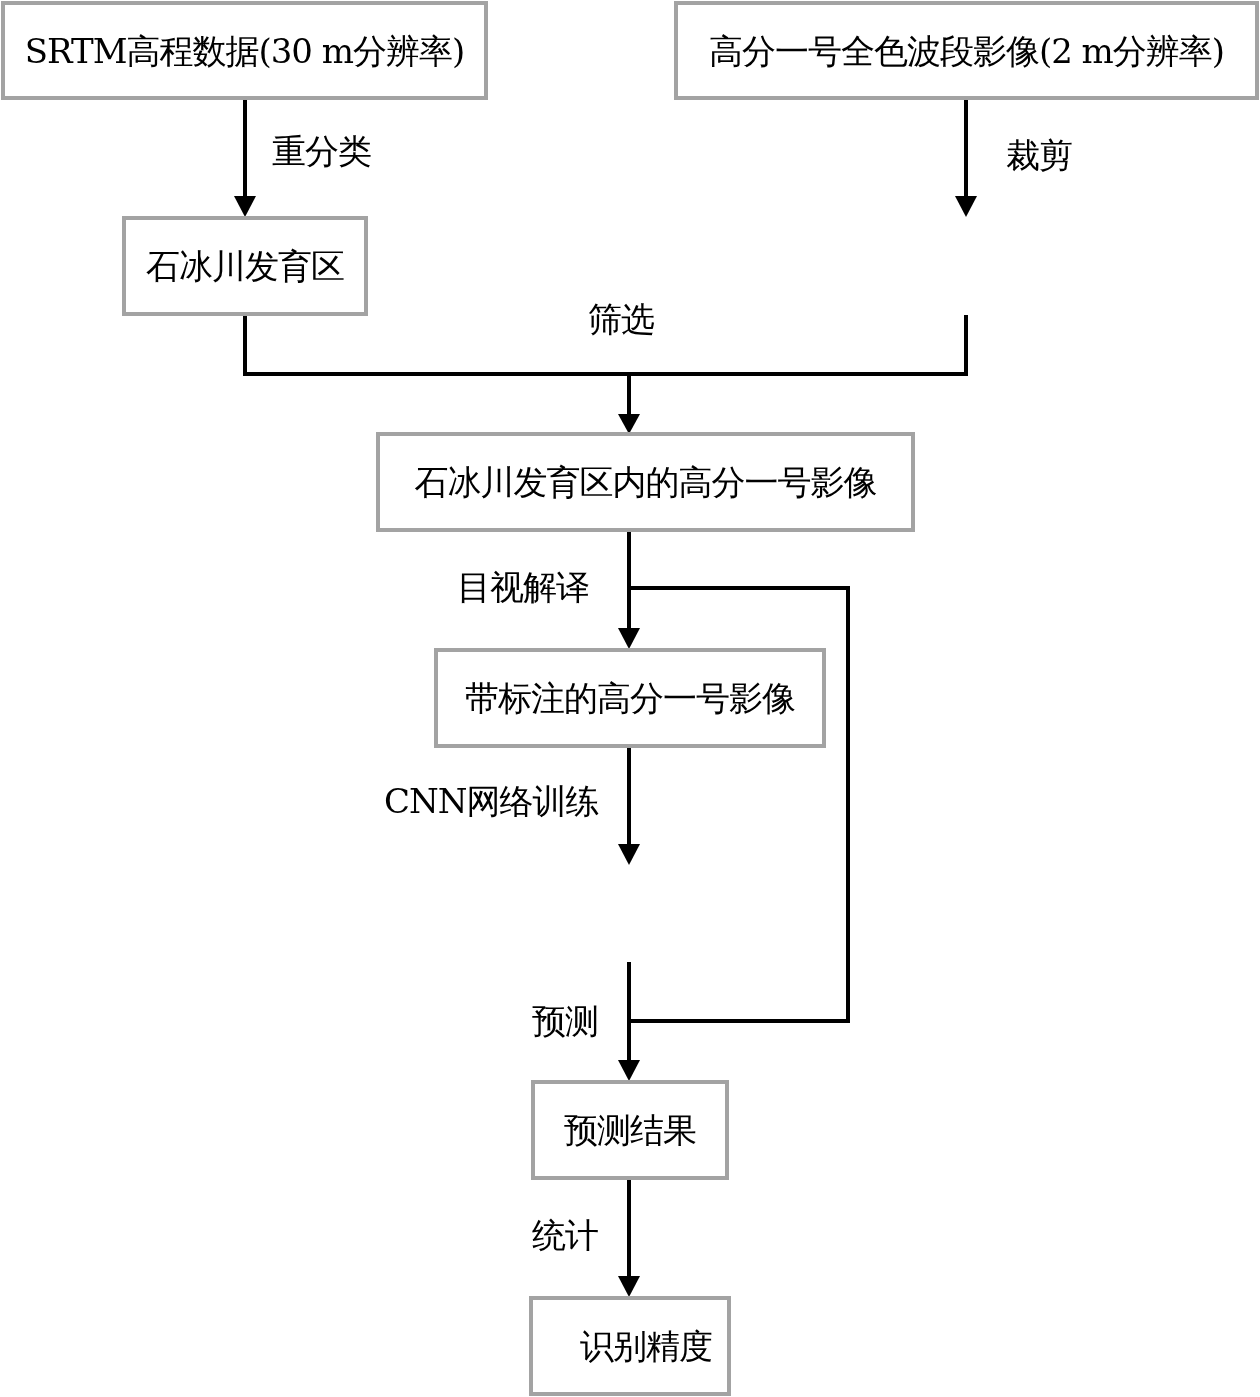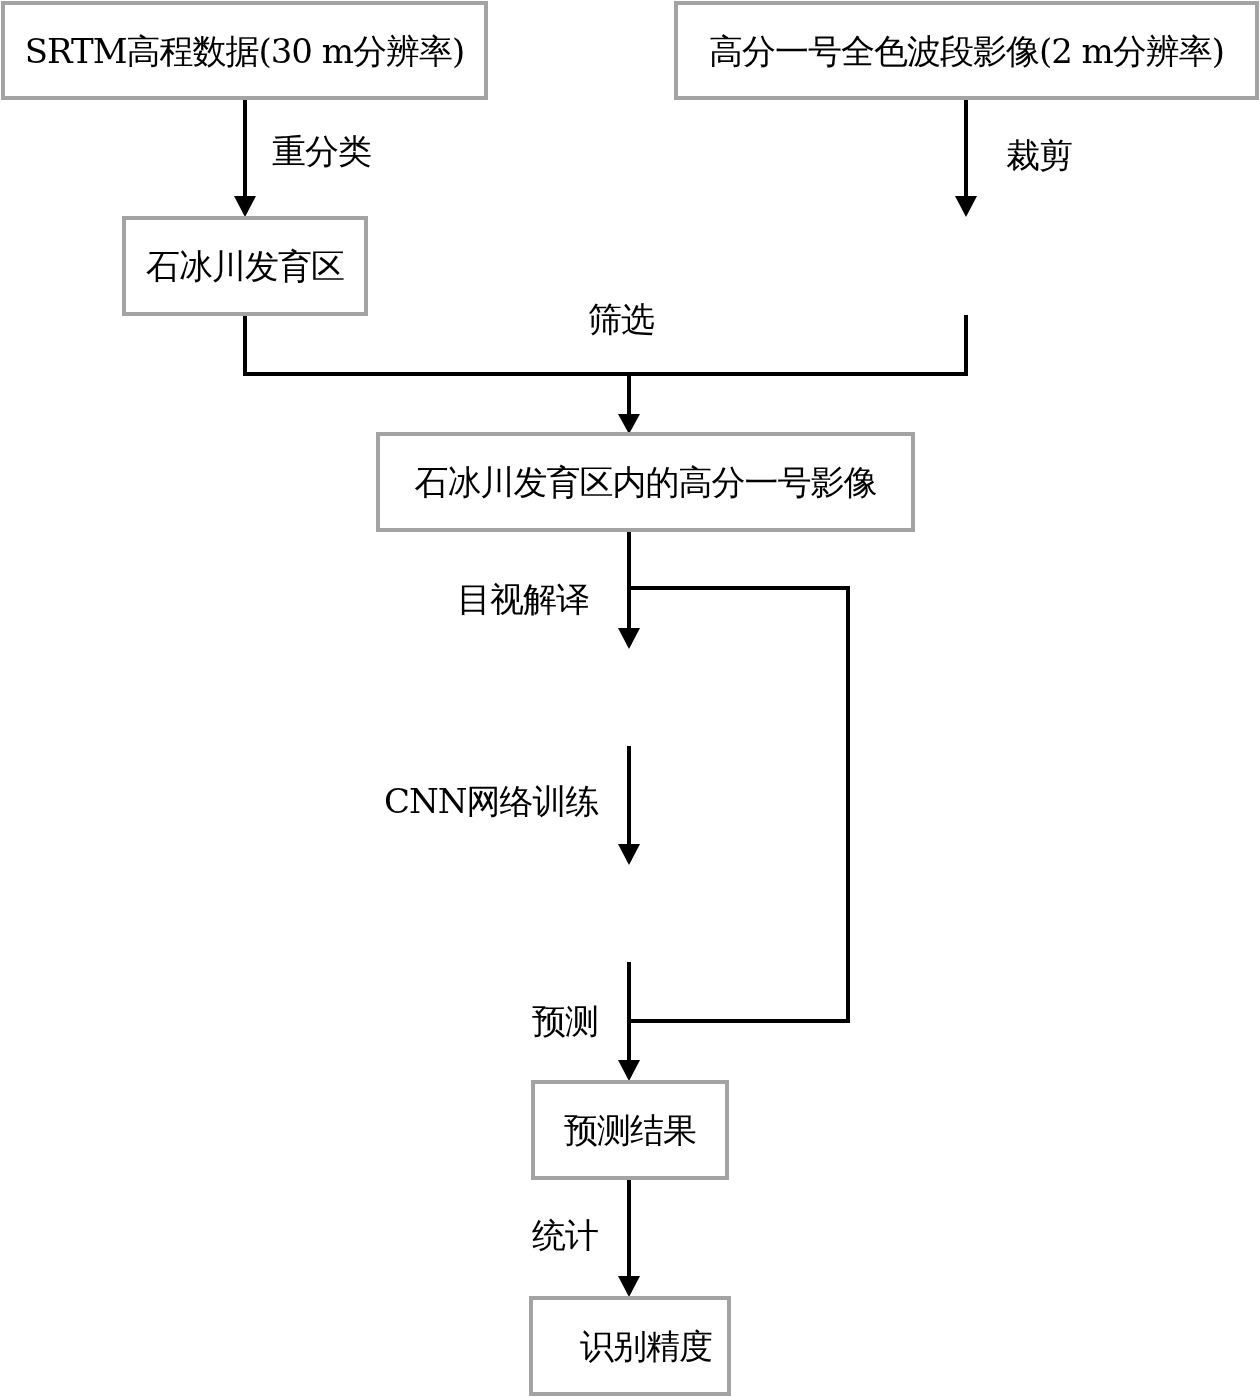--- a/index.html
+++ b/index.html
@@ -87,30 +87,33 @@
 
   <div class="node" style="left:122px;top:216px;width:246px;height:100px;">
     <span>石冰川发育区</span>
   </div>
 
 
   <div class="node" style="left:360px;top:432px;width:539px;height:100px;margin-left:16px;">
     <span>石冰川发育区内的高分一号影像</span>
   </div>
 
+  <div class="node" style="left:434px;top:648px;width:392px;height:100px;">
+    <span>带标注的高分一号影像</span>
+  </div>
 
 
   <div class="node" style="left:531px;top:1080px;width:198px;height:100px;">
     <span>预测结果</span>
   </div>
 
   <div class="node" style="left:529px;top:1296px;width:202px;height:100px;padding-left:32px;">
     <span>识别精度</span>
   </div>
 
   <span class="label" style="left:272px;top:134px;">重分类</span>
   <span class="label" style="left:1006px;top:138px;">裁剪</span>
   <span class="label" style="left:588px;top:302px;">筛选</span>
-  <span class="label" style="left:457px;top:582px;">目视解译</span>
+  <span class="label" style="left:457px;top:570px;">目视解译</span>
   <span class="label" style="left:384px;top:784px;">CNN网络训练</span>
   <span class="label" style="left:532px;top:1004px;text-align:center;">预测</span>
   <span class="label" style="left:532px;top:1218px;">统计</span>
 </div>
 
 </body></html>

